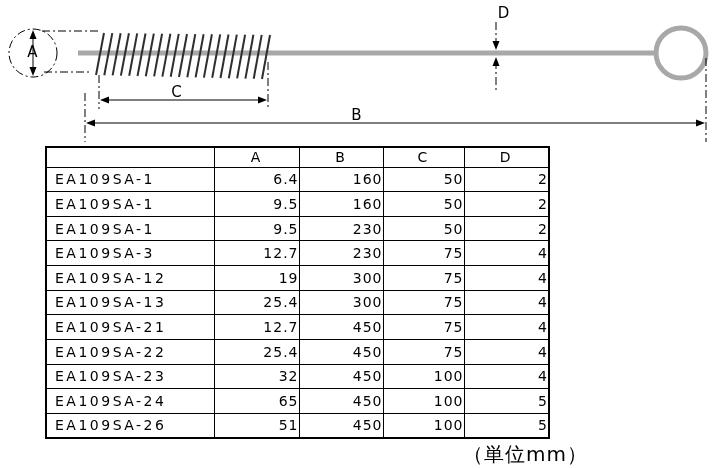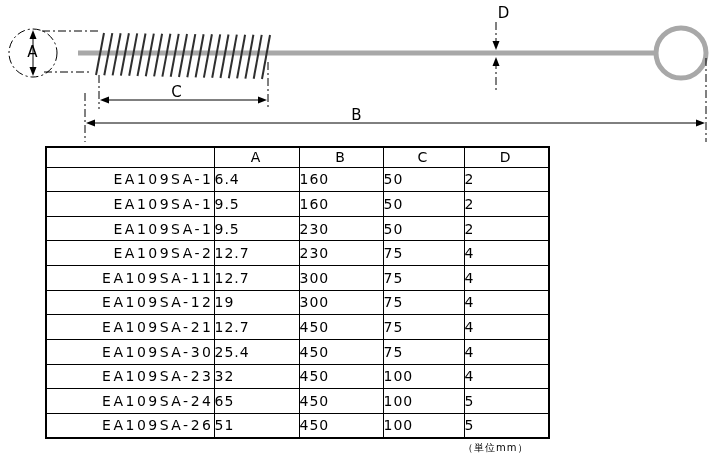--- a/index.html
+++ b/index.html
@@ -20,27 +20,27 @@
     border-collapse: collapse; table-layout: fixed;
     font-size: 14px; line-height: 1;
   }
   .spec-table th, .spec-table td {
     border: 1px solid #000;
     font-weight: normal;
     white-space: nowrap; overflow: hidden;
     height: 20px; padding: 0;
   }
   .spec-table { border: 2px solid #000; }
-  .cell-model { text-align: right; padding-left: 8px !important; letter-spacing: 2.5px; }
-  .cell-val  { text-align: left; letter-spacing: 1px; }
+  .cell-model { text-align: left; padding-left: 8px !important; letter-spacing: 2.5px; }
+  .cell-val  { text-align: right; letter-spacing: 1px; }
   .spec-table thead th { text-align: center; letter-spacing: 2px; }
 
   .unit-note {
     position: absolute; left: 463px; top: 441px;
-    font-size: 10px; letter-spacing: 1px;
+    font-size: 20px; letter-spacing: 1px;
   }
 </style>
 </head>
 <body>
 
 <div class="stage">
 
   <svg class="diagram-svg" width="727" height="146" viewBox="0 0 727 146">
 
     <ellipse cx="33" cy="53" rx="24" ry="24" class="dashdot"></ellipse>
@@ -143,49 +143,49 @@
         <td class="cell-val">2</td>
       </tr>
       <tr>
         <td class="cell-model">EA109SA-1</td>
         <td class="cell-val">9.5</td>
         <td class="cell-val">230</td>
         <td class="cell-val">50</td>
         <td class="cell-val">2</td>
       </tr>
       <tr>
-        <td class="cell-model">EA109SA-2</td>
+        <td class="cell-model">EA109SA-3</td>
         <td class="cell-val">12.7</td>
         <td class="cell-val">230</td>
-        <td class="cell-val">75</td>
-        <td class="cell-val">4</td>
-      </tr>
-      <tr>
-        <td class="cell-model">EA109SA-11</td>
-        <td class="cell-val">12.7</td>
-        <td class="cell-val">300</td>
         <td class="cell-val">75</td>
         <td class="cell-val">4</td>
       </tr>
       <tr>
         <td class="cell-model">EA109SA-12</td>
         <td class="cell-val">19</td>
         <td class="cell-val">300</td>
         <td class="cell-val">75</td>
         <td class="cell-val">4</td>
       </tr>
       <tr>
+        <td class="cell-model">EA109SA-13</td>
+        <td class="cell-val">25.4</td>
+        <td class="cell-val">300</td>
+        <td class="cell-val">75</td>
+        <td class="cell-val">4</td>
+      </tr>
+      <tr>
         <td class="cell-model">EA109SA-21</td>
         <td class="cell-val">12.7</td>
         <td class="cell-val">450</td>
         <td class="cell-val">75</td>
         <td class="cell-val">4</td>
       </tr>
       <tr>
-        <td class="cell-model">EA109SA-30</td>
+        <td class="cell-model">EA109SA-22</td>
         <td class="cell-val">25.4</td>
         <td class="cell-val">450</td>
         <td class="cell-val">75</td>
         <td class="cell-val">4</td>
       </tr>
       <tr>
         <td class="cell-model">EA109SA-23</td>
         <td class="cell-val">32</td>
         <td class="cell-val">450</td>
         <td class="cell-val">100</td>

